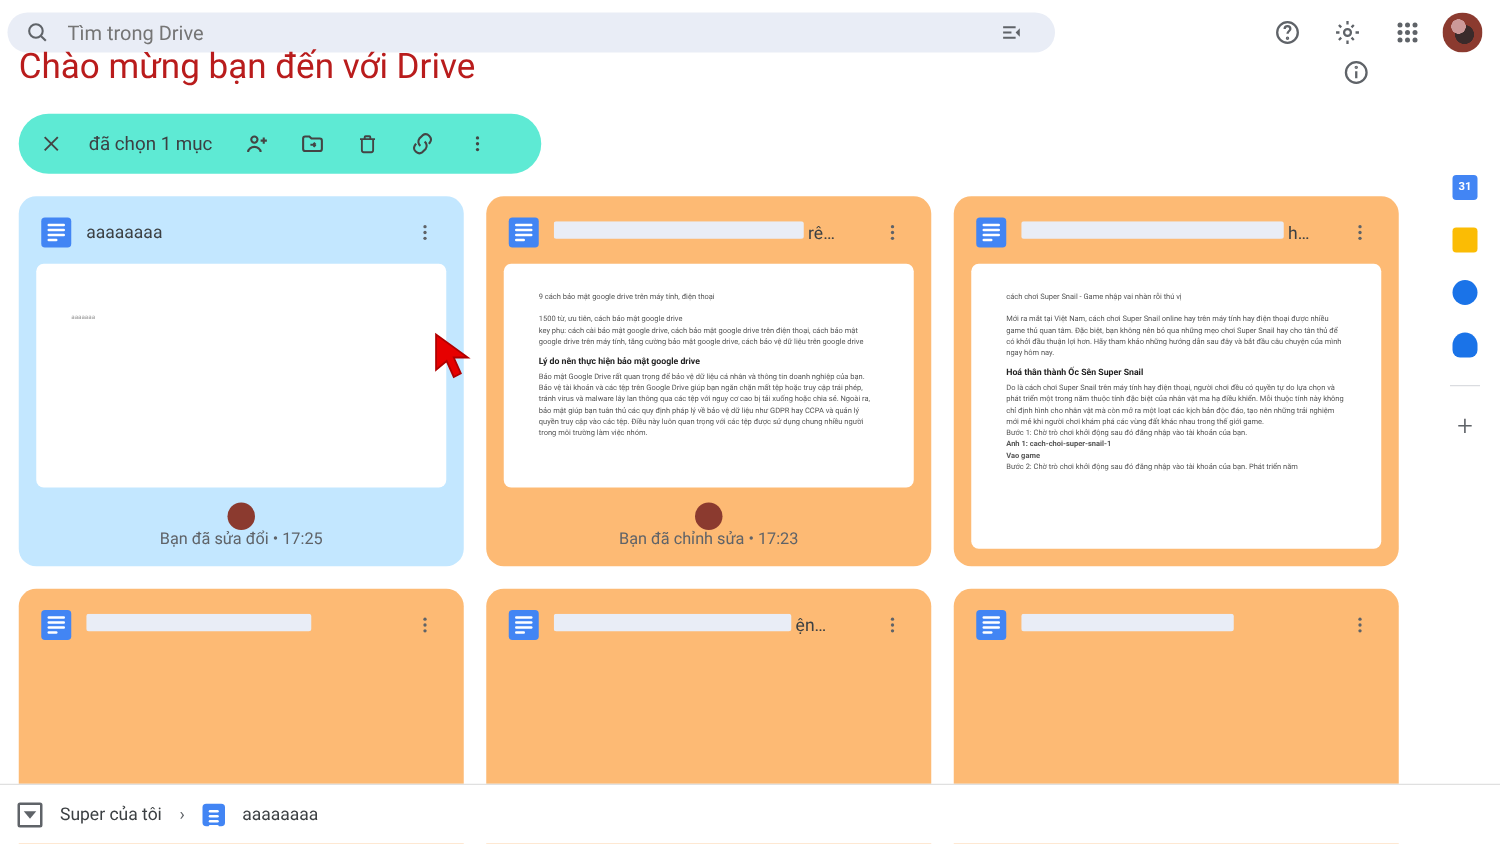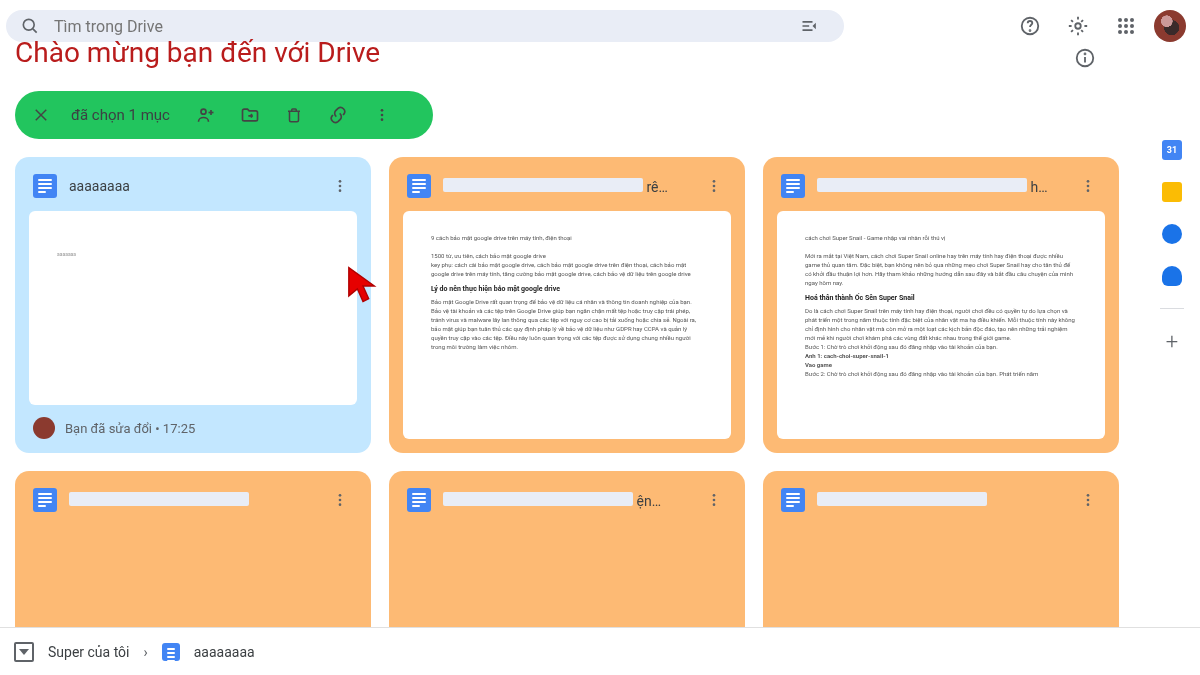--- a/index.html
+++ b/index.html
@@ -8,38 +8,38 @@
   .search{flex:0 0 838px;height:32px;background:#e9edf6;border-radius:24px;display:flex;align-items:center;padding:16px 14px;color:#5f6368;gap:14px;}
   .search input{flex:1;border:none;background:transparent;font-size:16px;outline:none;color:#5f6368;}
   .spacer{flex:1;}
   .topicons{display:flex;align-items:center;gap:8px;}
   .ibtn{width:40px;height:40px;border-radius:50%;display:flex;align-items:center;justify-content:center;color:#5f6368;cursor:pointer;}
   .avatar{width:32px;height:32px;border-radius:50%;background:#8b3a2f;background-image:radial-gradient(circle at 40% 35%,#c99 20%,transparent 21%),radial-gradient(circle at 55% 55%,#3a2a2a 30%,transparent 31%);}
   .main{padding:8px 15px 0 15px;position:relative;}
   .content{background:#fff;border-radius:16px;padding:22px 0 0 0;width:1112px;}
   h1{font-size:28px;font-weight:400;color:#b91c1c;padding:12px 0 22px 0;}
   .headrow{display:flex;align-items:center;justify-content:space-between;padding-right:22px;margin-top:-58px;}
-  .selbar{height:48px;background:#22c55e;border-radius:24px;display:flex;align-items:center;padding:0 6px;gap:4px;margin-bottom:18px;width:418px;}
+  .selbar{height:48px;background:#5eead4;border-radius:24px;display:flex;align-items:center;padding:0 6px;gap:4px;margin-bottom:18px;width:418px;}
   .selbar .txt{font-size:15px;color:#3c4043;padding:0 12px 0 6px;}
   .sbtn{width:40px;height:40px;border-radius:50%;display:flex;align-items:center;justify-content:center;color:#444;cursor:pointer;}
   .grid{display:flex;gap:18px;flex-wrap:wrap;}
   .card{width:356px;height:296px;background:#fdba74;border-radius:14px;padding:14px;display:flex;flex-direction:column;position:relative;}
   .card.sel{background:#c3e7ff;}
   .cardhead{display:flex;align-items:center;gap:12px;padding:0 2px 10px 4px;}
   .docicon{width:24px;height:24px;background:#4285f4;border-radius:3px;position:relative;flex-shrink:0;}
   .docicon::before{content:"";position:absolute;left:5px;top:5px;right:5px;height:2px;background:#fff;box-shadow:0 4px 0 #fff,0 8px 0 #fff;border-radius:1px;}
   .docicon::after{content:"";position:absolute;left:5px;top:17px;width:8px;height:2px;background:#fff;border-radius:1px;}
   .fname{flex:1;font-size:14px;color:#3c4043;white-space:nowrap;overflow:hidden;text-overflow:ellipsis;}
   .redact{background:#e9edf6;height:14px;border-radius:2px;}
   .more{width:30px;height:30px;display:flex;align-items:center;justify-content:center;cursor:pointer;color:#5f6368;}
   .thumb{flex:1;background:#fff;border-radius:6px;overflow:hidden;padding:22px 28px;font-size:6px;line-height:1.5;color:#555;}
   .thumb.t1{display:flex;align-items:flex-start;padding-top:40px;}
   .thumb.t1 .tiny{font-size:5px;color:#999;}
   .thumb .bold{font-weight:700;color:#222;font-size:7px;margin:6px 0 2px 0;}
-  .cardfoot{display:flex;align-items:center;gap:10px;padding:12px 4px 0 4px;}
+  .cardfoot{display:flex;align-items:center;padding:12px 4px 0 4px;flex-direction:column;}
   .sav{width:22px;height:22px;border-radius:50%;background:#8b3a2f;flex-shrink:0;}
   .meta{font-size:13px;color:#5f6368;}
   .sidepanel{position:absolute;right:0;top:64px;width:56px;display:flex;flex-direction:column;align-items:center;gap:22px;padding-top:24px;}
   .sp{width:20px;height:20px;border-radius:3px;cursor:pointer;}
   .sp.cal{background:#4285f4;position:relative;}.sp.cal::after{content:"31";position:absolute;inset:0;color:#fff;font-size:9px;display:flex;align-items:center;justify-content:center;font-weight:700;}
   .sp.keep{background:#fbbc04;}
   .sp.tasks{width:20px;height:20px;border-radius:50%;background:#1a73e8;}
   .sp.contacts{background:#1a73e8;border-radius:50% 50% 6px 6px;}
   .sp.sep{width:24px;height:1px;background:#dadce0;border-radius:0;}
   .sp.plus{color:#5f6368;font-size:22px;background:none;display:flex;align-items:center;justify-content:center;font-weight:300;}
@@ -189,20 +189,24 @@
               </svg>
             </div>
         </div>
         <div class="thumb">
           <div>9 cách bảo mật google drive trên máy tính, điện thoại</div><br>
           <div>1500 từ, ưu tiên, cách bảo mật google drive</div>
           <div>key phụ: cách cài bảo mật google drive, cách bảo mật google drive trên điện thoại, cách bảo mật google drive trên máy tính, tăng cường bảo mật google drive, cách bảo vệ dữ liệu trên google drive</div>
           <div class="bold">Lý do nên thực hiện bảo mật google drive</div>
           <div>Bảo mật Google Drive rất quan trọng để bảo vệ dữ liệu cá nhân và thông tin doanh nghiệp của bạn. Bảo vệ tài khoản và các tệp trên Google Drive giúp bạn ngăn chặn mất tệp hoặc truy cập trái phép, tránh virus và malware lây lan thông qua các tệp với nguy cơ cao bị tải xuống hoặc chia sẻ. Ngoài ra, bảo mật giúp bạn tuân thủ các quy định pháp lý về bảo vệ dữ liệu như GDPR hay CCPA và quản lý quyền truy cập vào các tệp. Điều này luôn quan trọng với các tệp được sử dụng chung nhiều người trong môi trường làm việc nhóm.</div>
         </div>
+        <div class="cardfoot">
+            <div class="sav"></div>
+            <span class="meta">Bạn đã chỉnh sửa • 17:23</span>
+          </div>
       </div>
 
       <div class="card">
         <div class="cardhead">
           <div class="docicon"></div>
           <span class="fname"><span class="redact" style="display:inline-block;width:210px"></span> <span>h…</span></span>
           <div class="more">
               <svg width="16" height="16" viewBox="0 0 24 24" fill="#5f6368">
                 <circle cx="12" cy="5" r="2"></circle>
                 <circle cx="12" cy="12" r="2"></circle>

